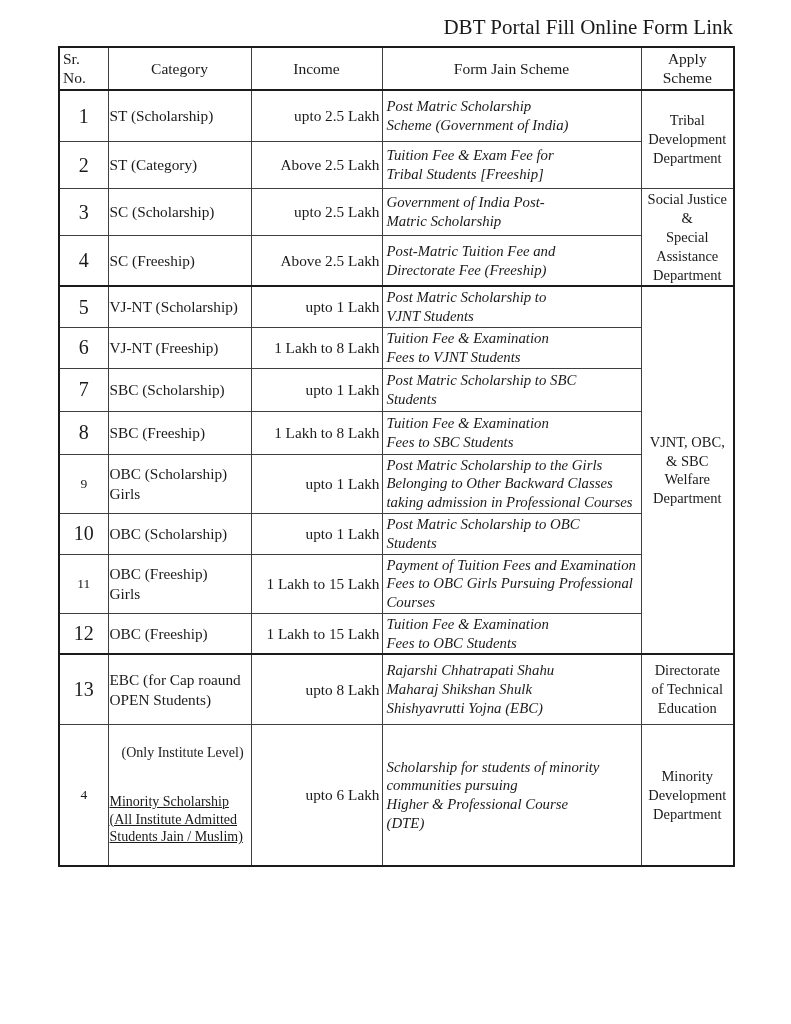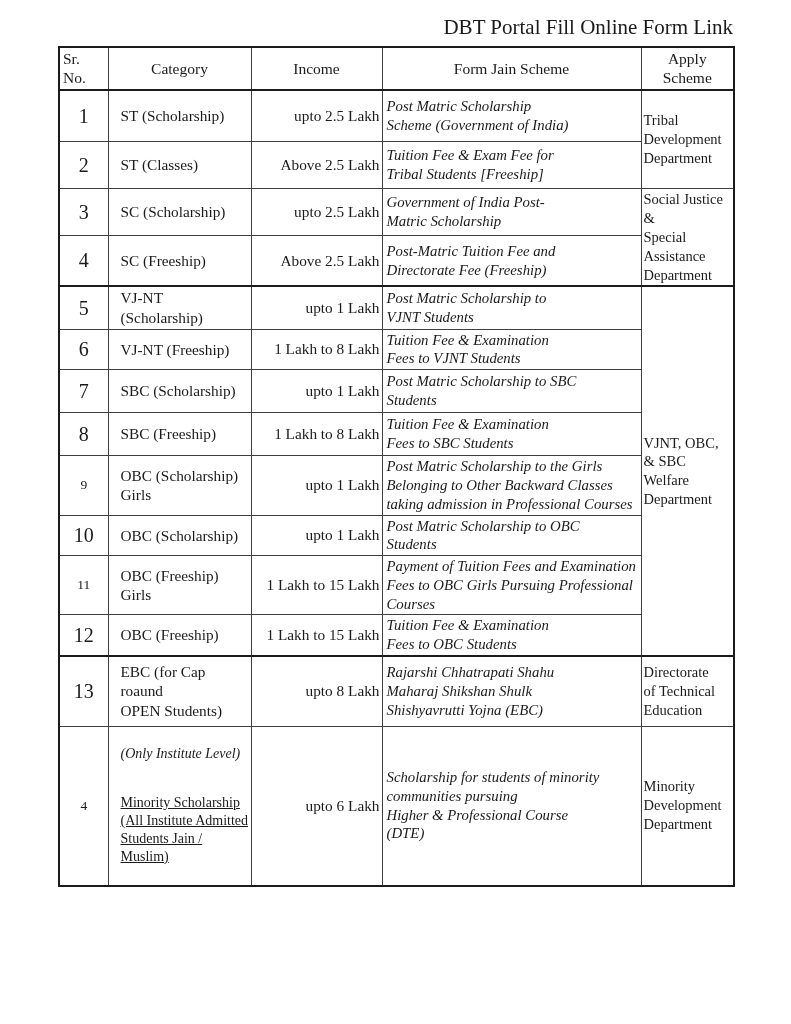--- a/index.html
+++ b/index.html
@@ -36,30 +36,30 @@
     font-weight: normal;
     font-size: 15.5px;
     text-align: center;
     border-bottom: 2px solid #1b1b1b;
     line-height: 1.25;
   }
   .dbt thead th.sr-h { text-align: left; padding-left: 3px; }
 
   td.sr   { text-align: center; font-size: 20px; }
   tr.small-sr td.sr { font-size: 13.5px; }
-  td.cat  { text-align: left; padding-left: 12px; font-size: 15.3px; line-height: 1.28; }
+  td.cat  { text-align: left; padding-left: 1px; font-size: 15.3px; line-height: 1.28; }
   td.inc  { text-align: right; font-size: 15.3px; }
   td.scheme { text-align: left; padding-left: 4px; padding-right: 1px; font-size: 14.8px; line-height: 1.27; font-style: italic; }
-  td.apply  { text-align: left; font-size: 14.5px; line-height: 1.3; }
+  td.apply  { text-align: center; font-size: 14.5px; line-height: 1.3; }
 
   tr.group-end td  { border-bottom: 2px solid #1b1b1b; }
   tr.group-start td { border-top: 2px solid #1b1b1b; }
 
   td.cat-14 { font-size: 14px; }
-  .cat-note { font-style: italic; display: block; margin-bottom: 13px; }
+  .cat-note { display: block; margin-bottom: 13px; margin-left: 12px; }
   .cat-main { display: block; text-decoration: underline; }
 
   tr.h45 { height: 32px; }
   tr.h52 { height: 52px; }
   tr.h47 { height: 47px; }
   tr.h46 { height: 46px; }
   tr.h50 { height: 50px; }
   tr.h43 { height: 43px; }
   tr.h56 { height: 56px; }
   tr.h57 { height: 57px; }
@@ -95,21 +95,21 @@
       <td class="cat">ST (Scholarship)</td>
       <td class="inc">upto 2.5 Lakh</td>
       <td class="scheme">Post Matric Scholarship
 Scheme (Government of India)</td>
       <td class="apply" rowspan="2">Tribal
 Development
 Department</td>
     </tr>
     <tr class="h47">
       <td class="sr">2</td>
-      <td class="cat">ST (Classes)</td>
+      <td class="cat">ST (Category)</td>
       <td class="inc">Above 2.5 Lakh</td>
       <td class="scheme">Tuition Fee &amp; Exam Fee for
 Tribal Students [Freeship]</td>
     </tr>
     <tr class="h46">
       <td class="sr">3</td>
       <td class="cat">SC (Scholarship)</td>
       <td class="inc">upto 2.5 Lakh</td>
       <td class="scheme">Government of India Post-
 Matric Scholarship</td>

